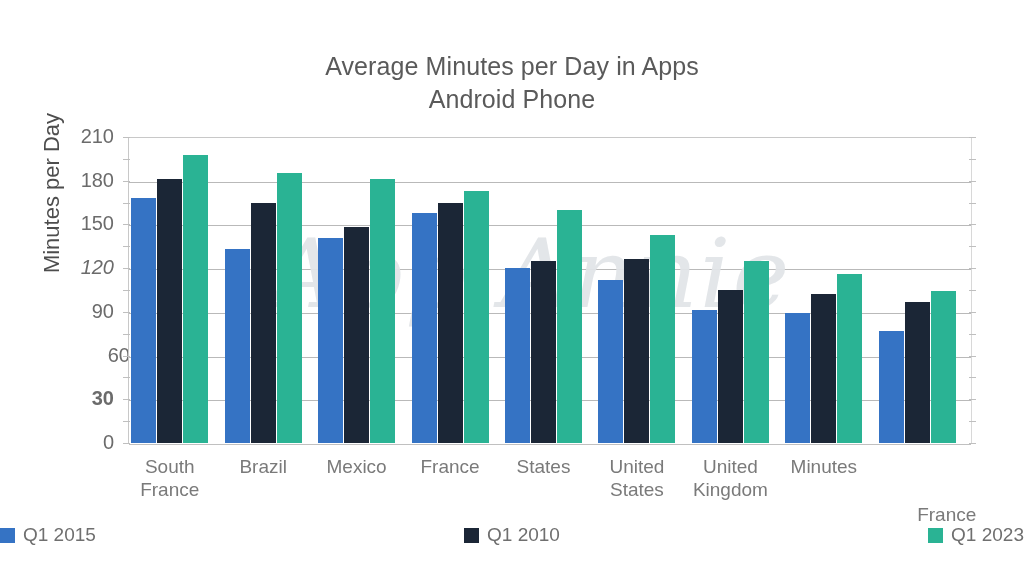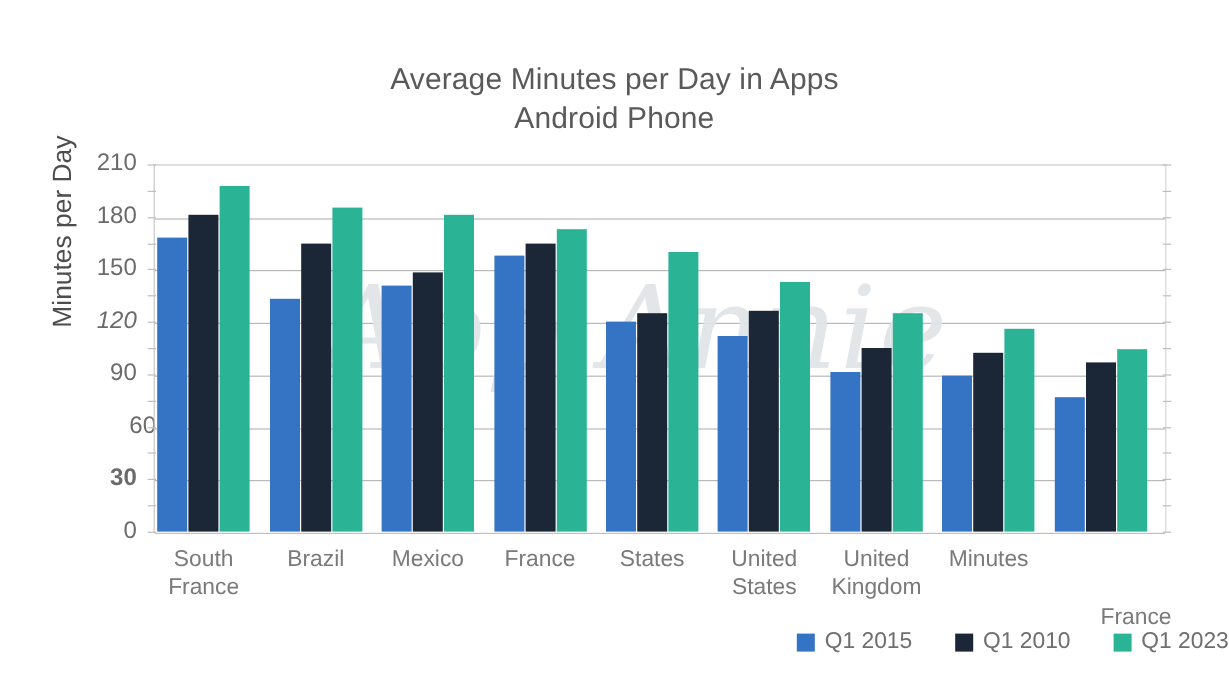--- a/index.html
+++ b/index.html
@@ -144,21 +144,21 @@
   }
   .xlabel span { display: block; }
 
   
   #legend {
     position: absolute;
     left: 0;
     top: 524px;
     width: 1024px;
     display: flex;
-    justify-content: flex-end;
+    justify-content: space-between;
     align-items: center;
     gap: 36px;
   }
   .legend-item {
     display: flex;
     align-items: center;
     gap: 8px;
   }
   .legend-swatch {
     width: 15px;

